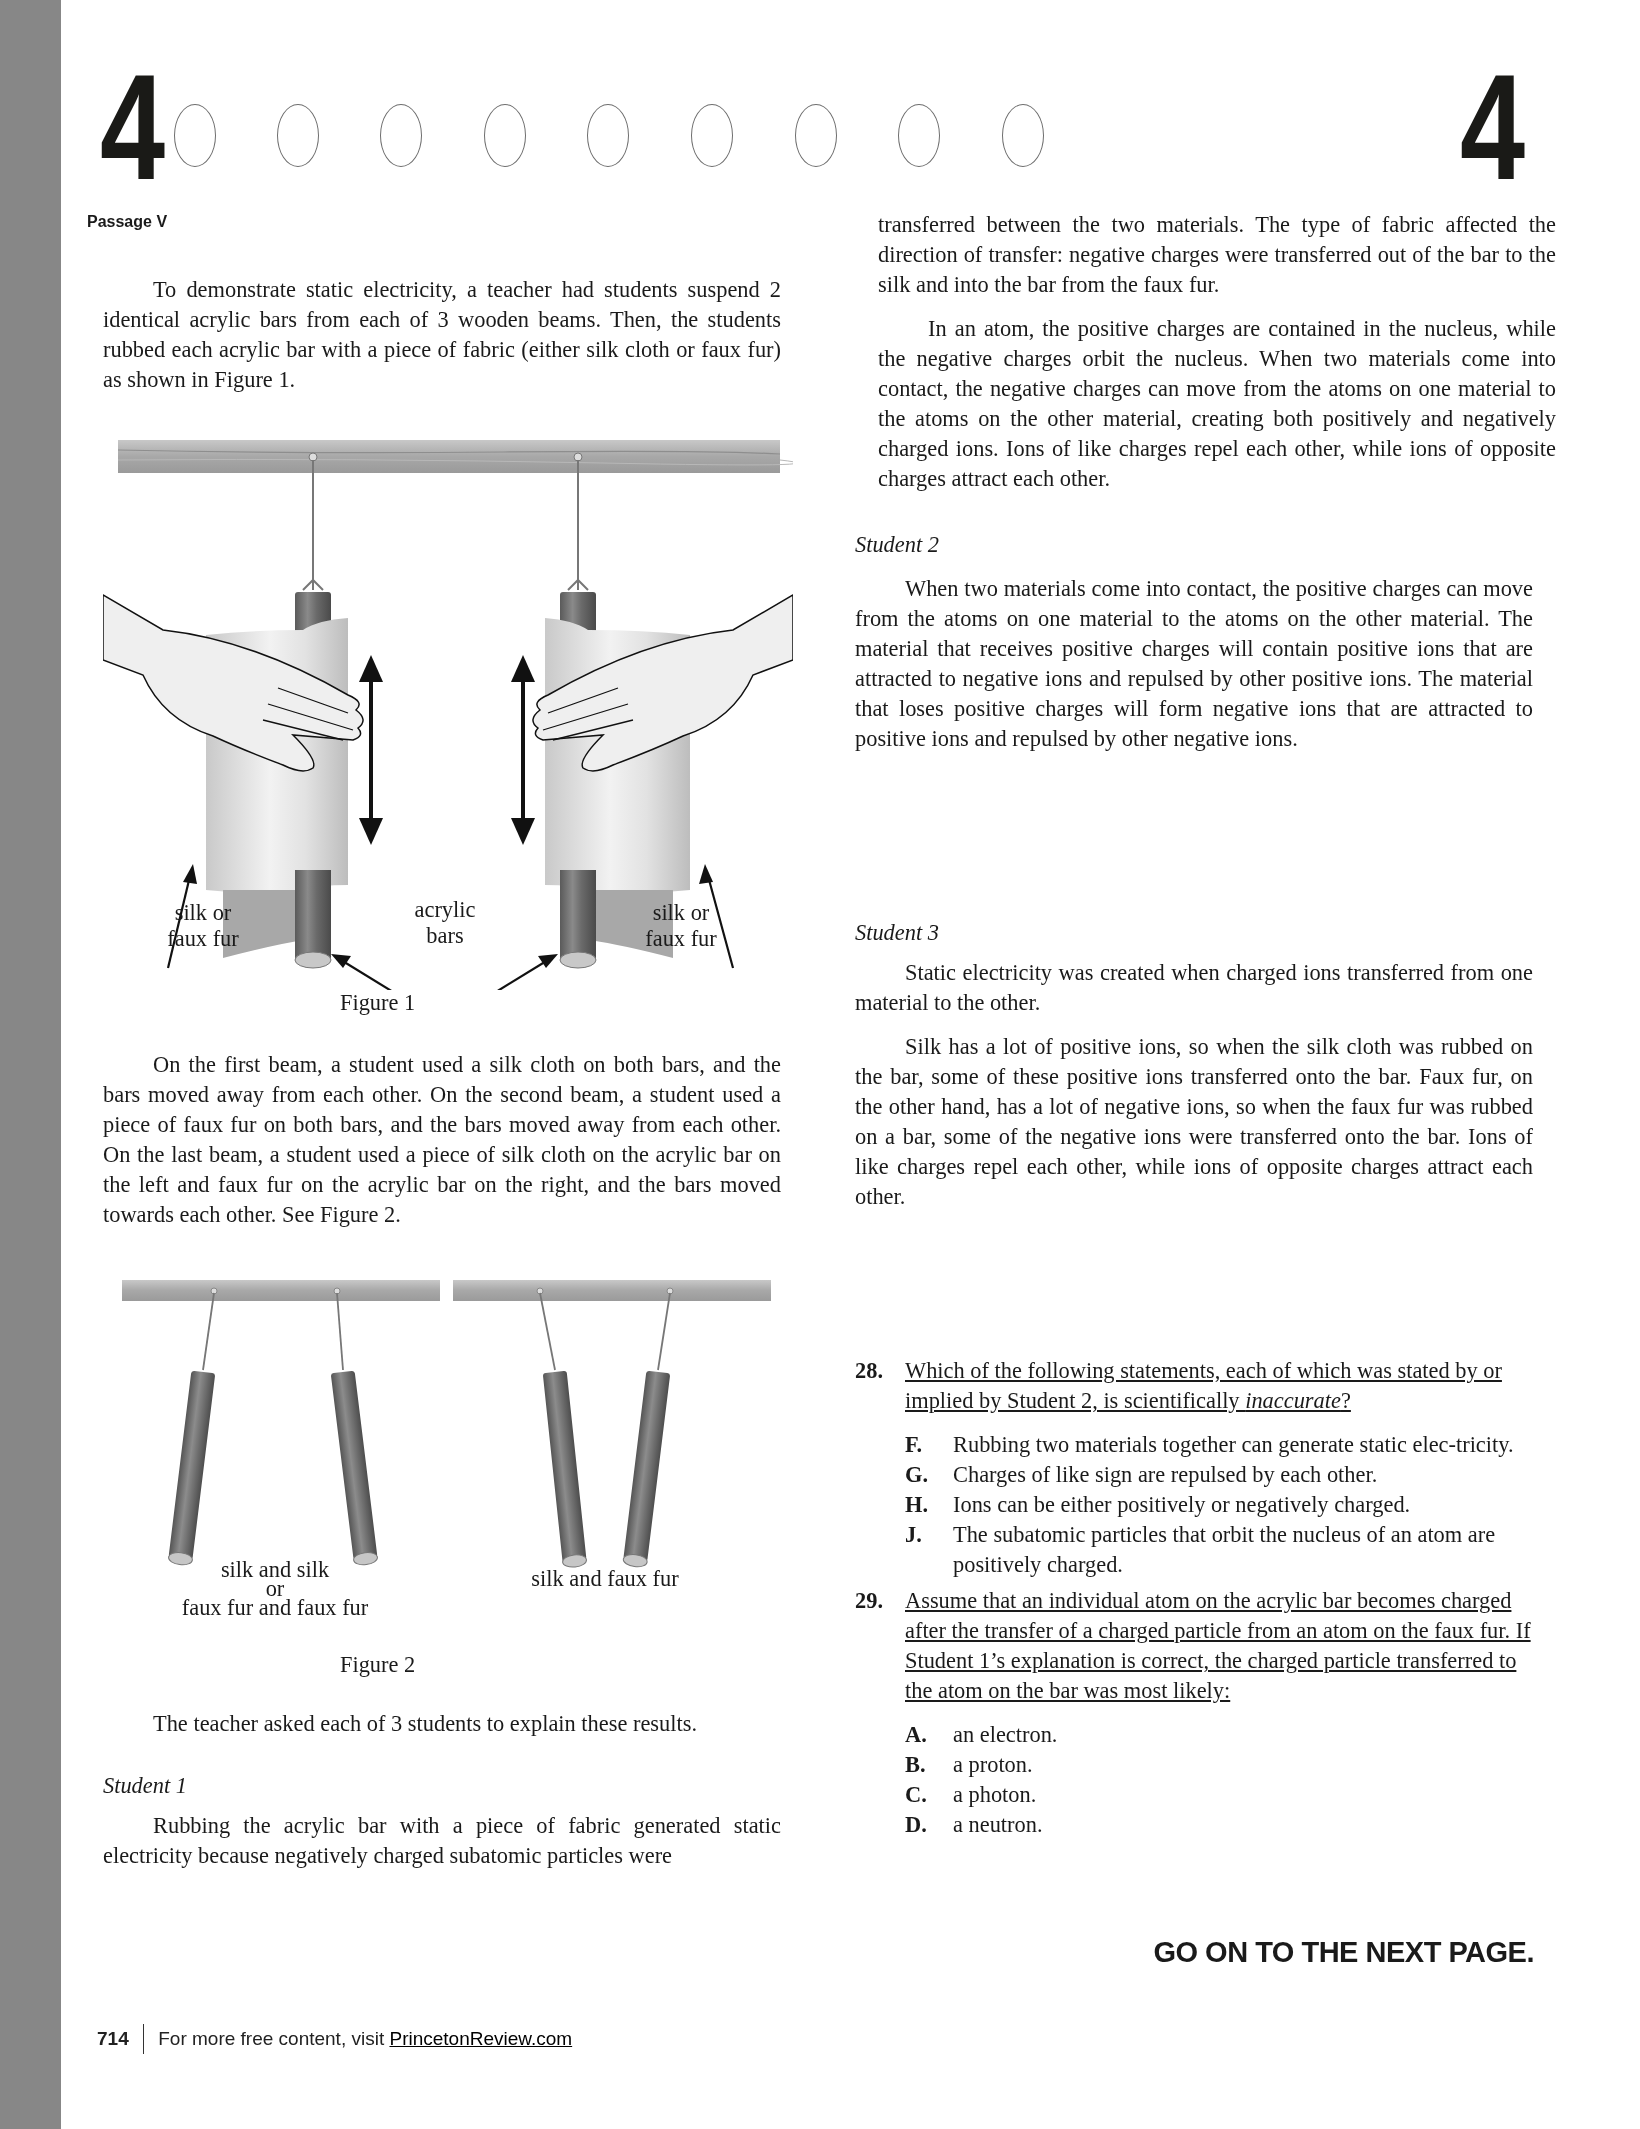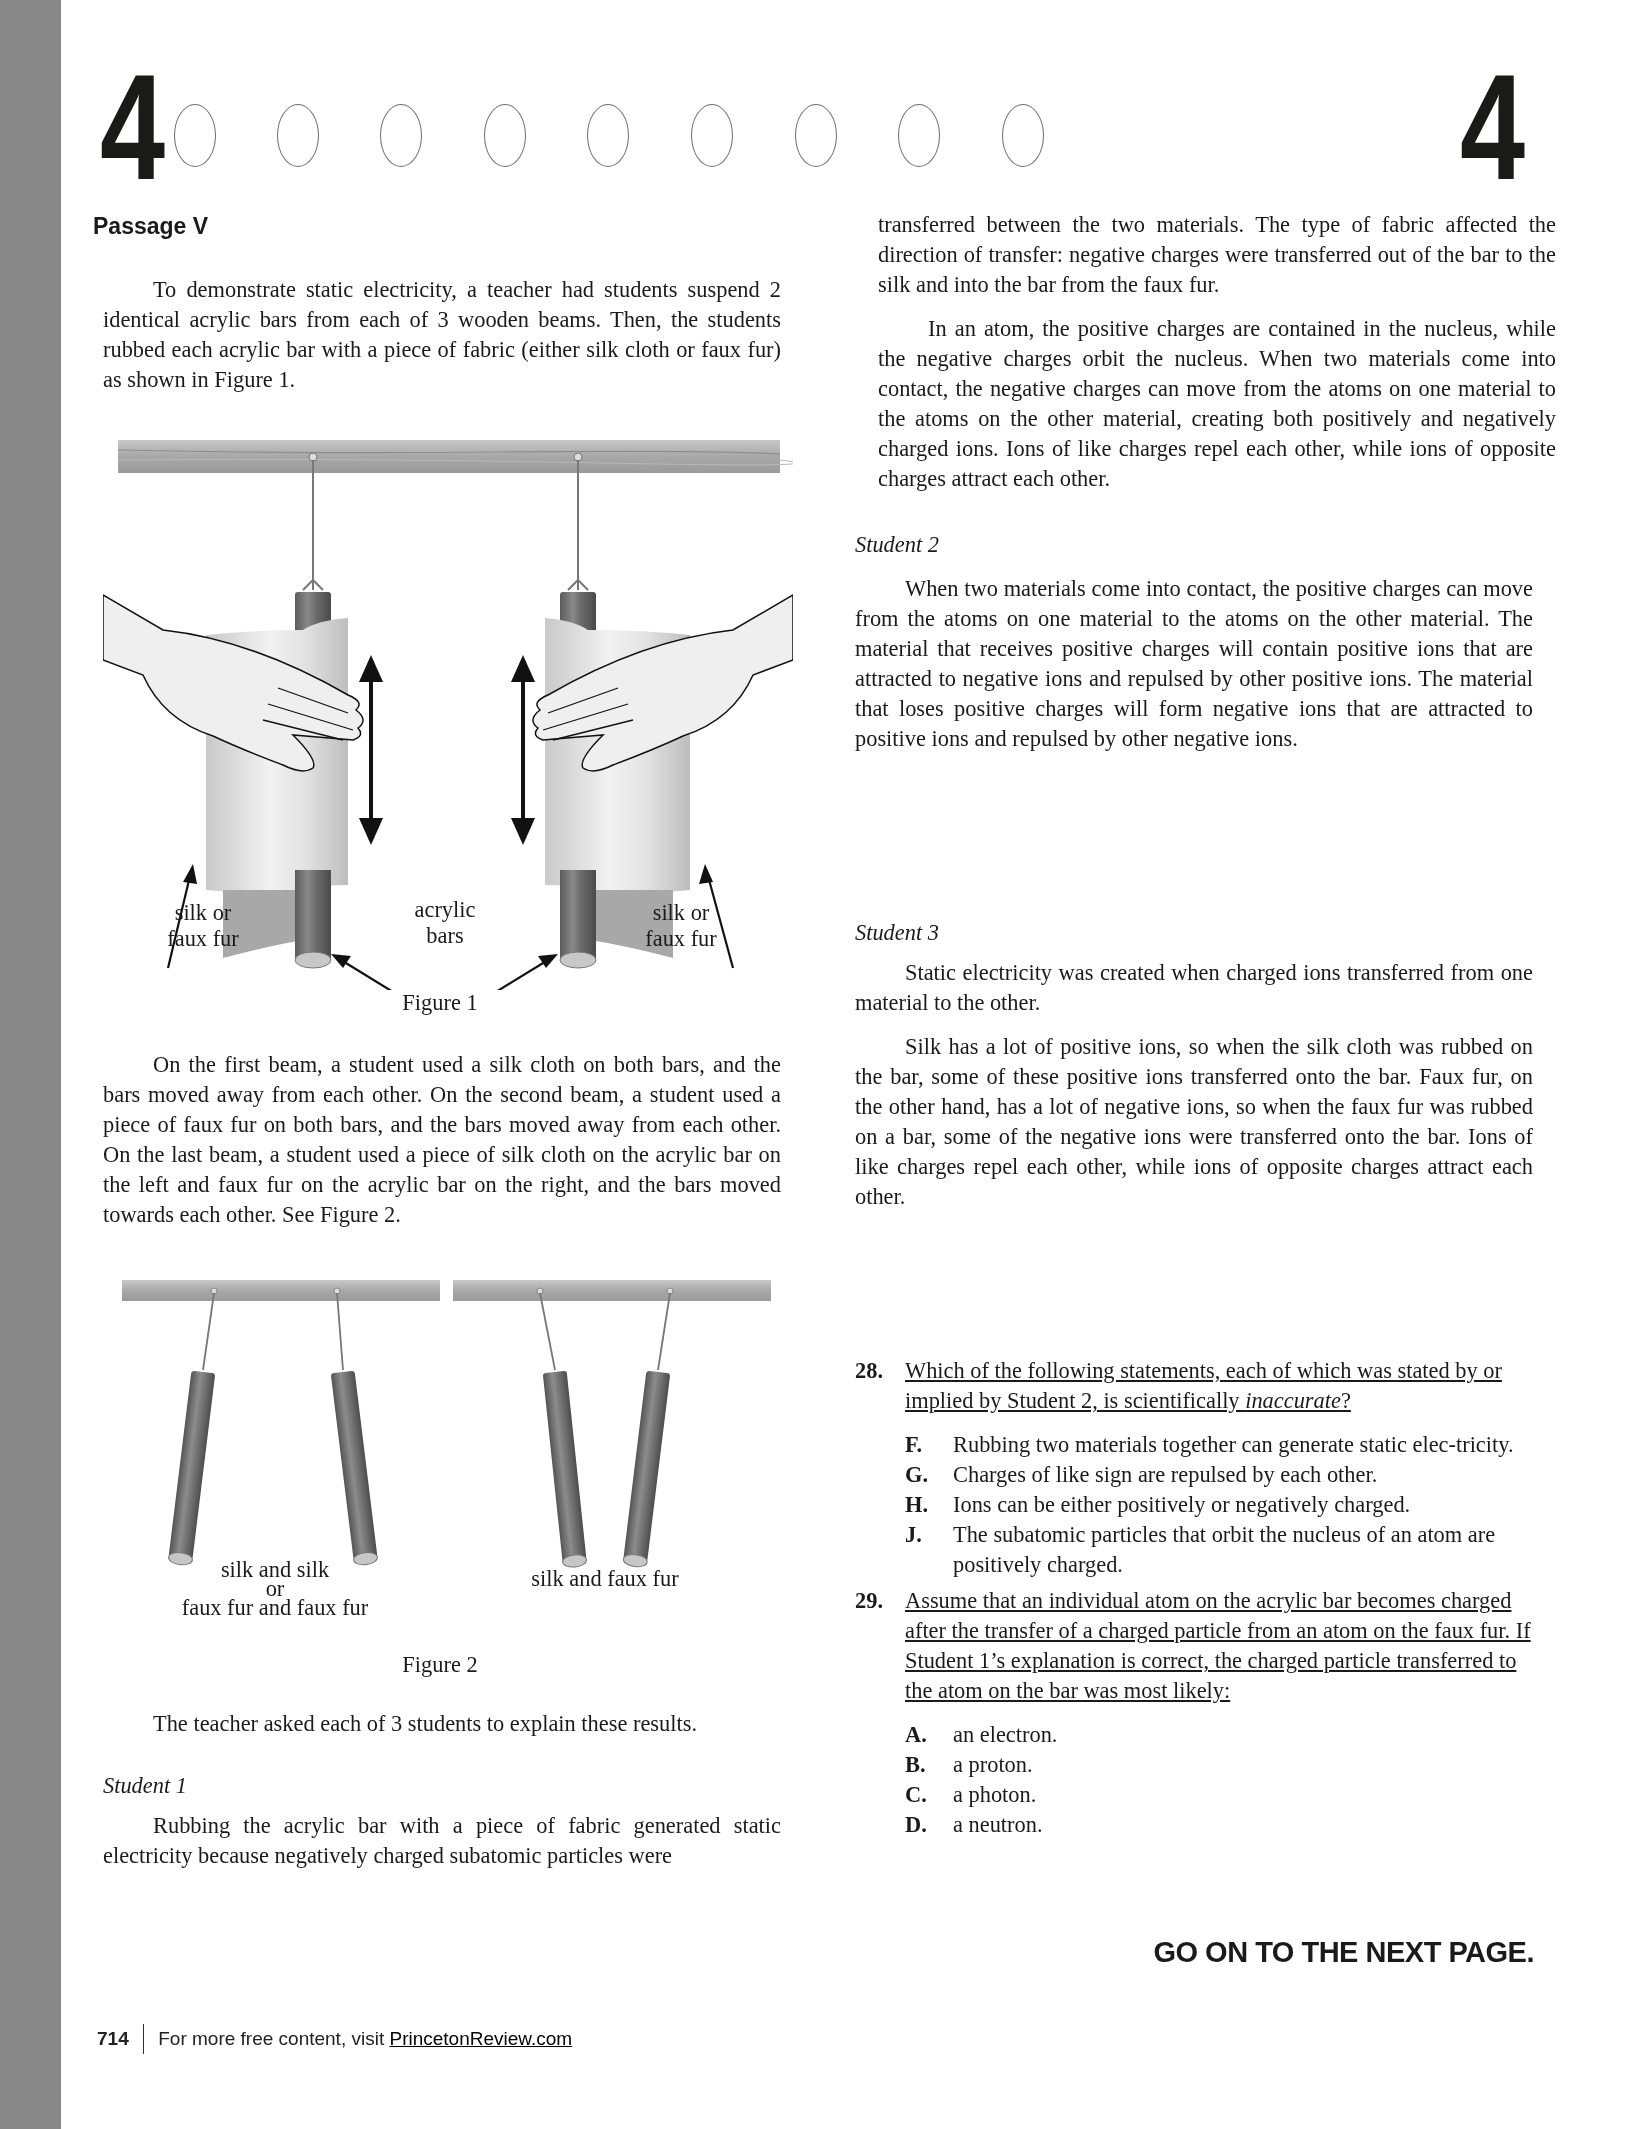--- a/index.html
+++ b/index.html
@@ -21,26 +21,26 @@
     border-radius: 50%; box-sizing: border-box; background: #fff;
   }
   .col { position: absolute; }
   .col.left { left: 103px; width: 678px; }
   .col.right { left: 855px; width: 678px; }
   p, .para {
     margin: 0; font-size: 22.4px; line-height: 30px; text-align: justify;
   }
   .indent { text-indent: 50px; }
   .passage-title {
-    position: absolute; left: 93px; top: 213px; font-family: "Liberation Sans", "DejaVu Sans", sans-serif;
-    font-weight: bold; font-size: 23px;
+    position: absolute; left: 87px; top: 213px; font-family: "Liberation Sans", "DejaVu Sans", sans-serif;
+    font-weight: bold; font-size: 16px;
   }
   .student-head { font-style: italic; font-size: 22.4px; line-height: 30px; margin: 0; }
   .figure { position: absolute; }
-  .fig-caption { position: absolute; font-size: 22.4px; text-align: center; width: 200px; }
+  .fig-caption { position: absolute; font-size: 22.4px; text-align: left; width: 200px; }
   .fig-label { position: absolute; font-size: 22.4px; line-height: 26px; text-align: center; }
   .q { position: absolute; left: 855px; width: 680px; font-size: 22.4px; line-height: 30px; }
   .q-num { position: absolute; left: 0; top: 0; font-weight: bold; }
   .q-stem { margin-left: 50px; text-decoration: underline; }
   .opt { position: relative; margin-left: 98px; padding-left: 0; }
   .opt-letter { position: absolute; left: -48px; top: 0; font-weight: bold; }
   .go-next {
     position: absolute; left: 1100px; top: 1936px; width: 434px; text-align: right;
     font-family: "Liberation Sans", "DejaVu Sans", sans-serif; font-weight: bold; font-size: 29px;
     letter-spacing: -0.5px;

